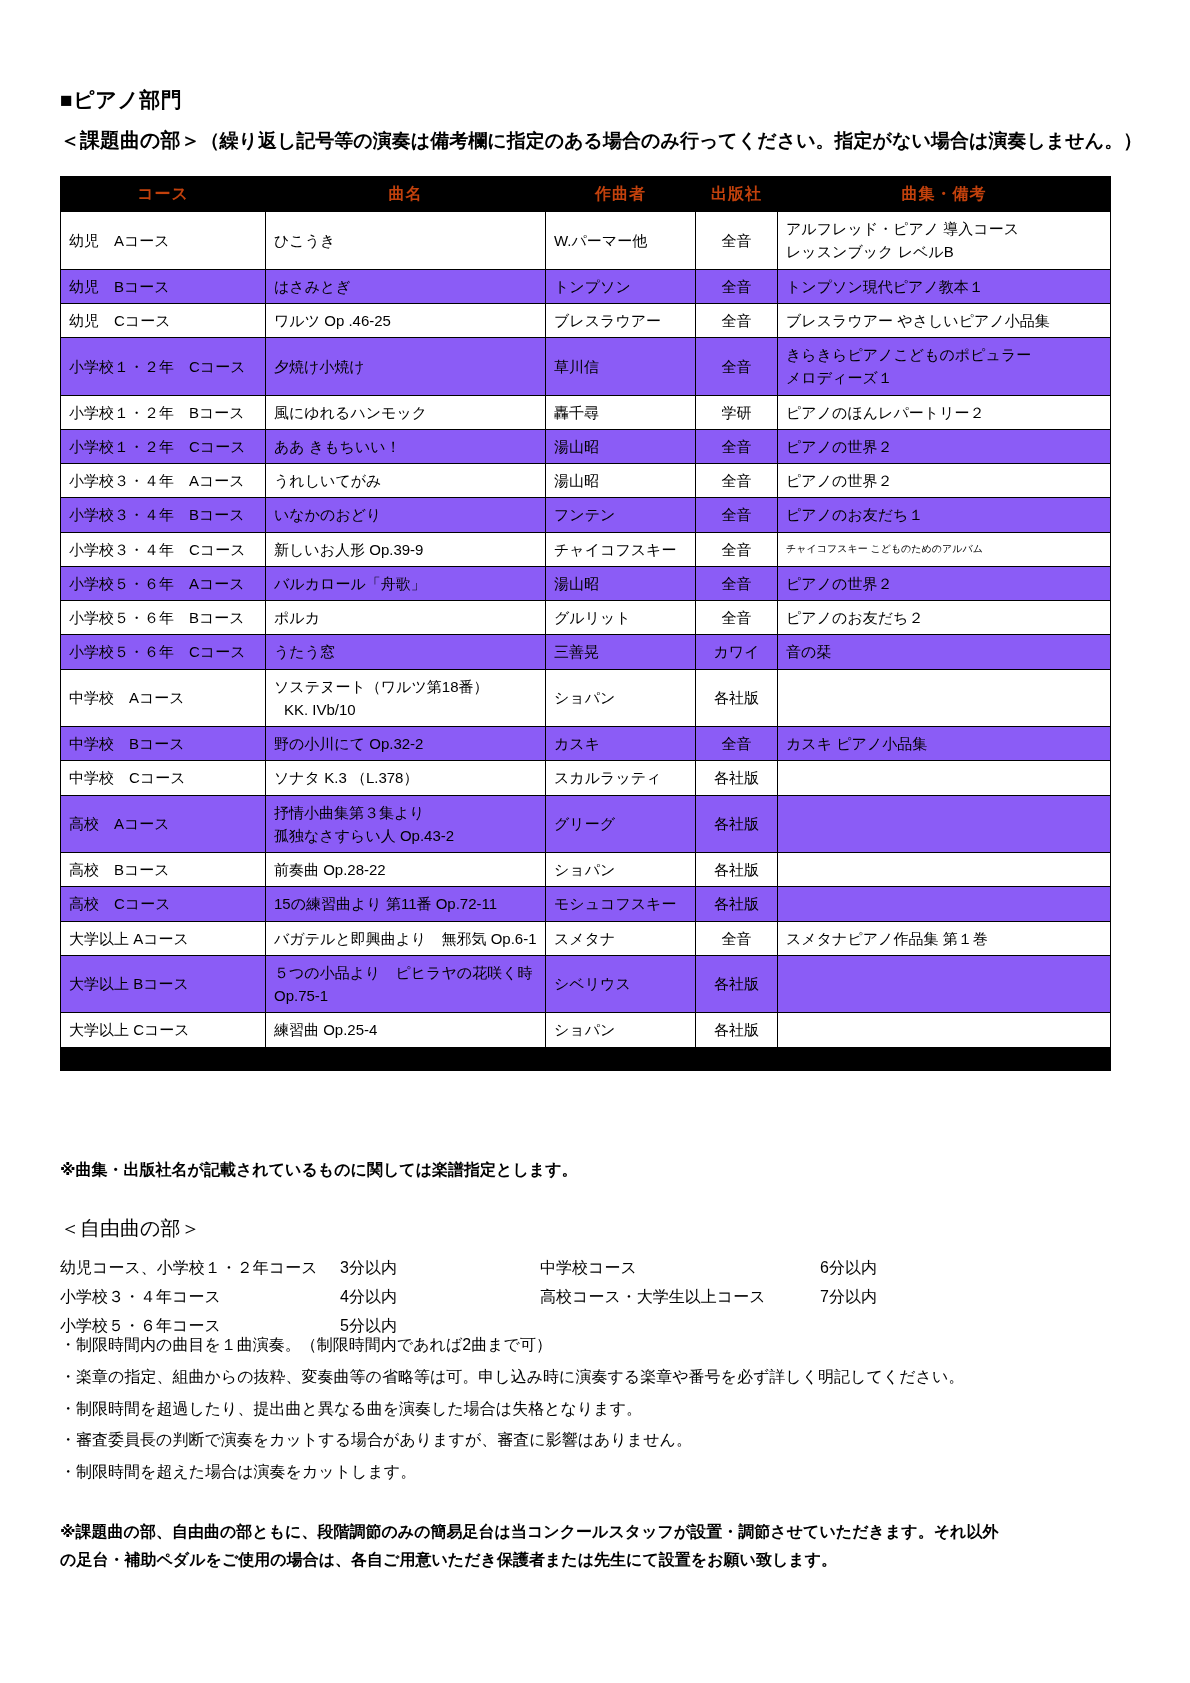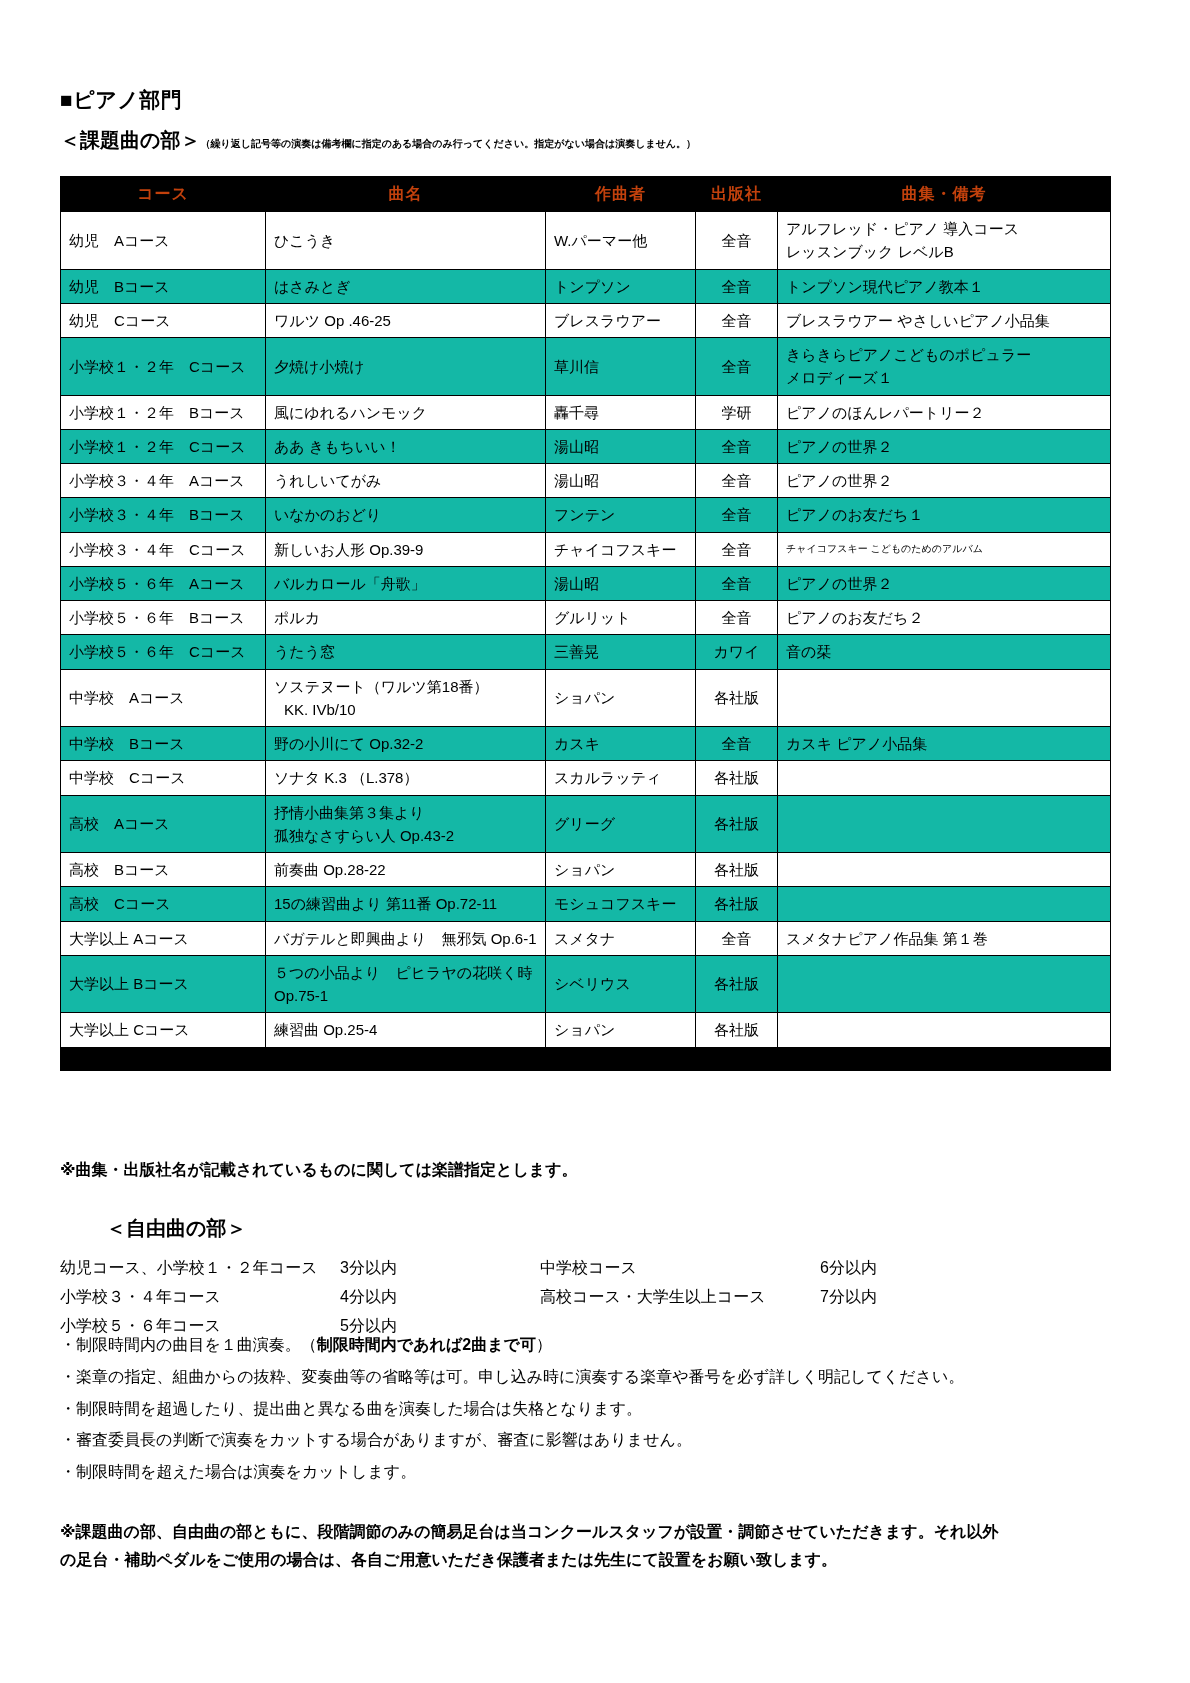--- a/index.html
+++ b/index.html
@@ -34,21 +34,21 @@
   }
   .subhead {
     position: absolute;
     left: 60px;
     top: 127px;
     font-size: 18px;
     font-weight: bold;
     white-space: nowrap;
   }
   .subhead .subhead-main { font-size: 20px; }
-  .subhead .subhead-note { font-size: 10px; }
+  .subhead .subhead-note { font-size: 19px; }
 
   
   .table-wrap {
     position: absolute;
     left: 60px;
     top: 176px;
     width: 1050px;
   }
   table.pieces {
     border-collapse: collapse;
@@ -73,21 +73,21 @@
     border: 1px solid #000000;
     letter-spacing: 1px;
   }
   table.pieces tbody td {
     border: 1px solid #000000;
     padding: 5px 8px;
     vertical-align: middle;
     line-height: 1.55;
     font-size: 15px;
   }
-  table.pieces tbody tr.alt td { background: #14b8a6; }
+  table.pieces tbody tr.alt td { background: #8b5cf6; }
   table.pieces tbody tr td.pub { text-align: center; }
   table.pieces tbody td.remark.small { font-size: 10px; }
   table.pieces tbody td.course { white-space: nowrap; }
   .cell-line { display: block; }
   .cell-line.indent { padding-left: 10px; }
   .footer-bar td {
     background: #000000 !important;
     height: 22px;
     border: 1px solid #000000;
     padding: 0 !important;
@@ -102,22 +102,21 @@
     font-weight: bold;
     margin-top: 36px;
   }
 
   
   .free-title {
     position: absolute;
     left: 60px;
     top: 1215px;
     font-size: 20px;
-    font-weight: bold;
-    margin-left: 46px;
+    font-weight: normal;
   }
   .limits {
     position: absolute;
     left: 60px;
     top: 1258px;
     width: 1010px;
     font-size: 16px;
   }
   .limits table { border-collapse: collapse; }
   .limits td {
@@ -136,21 +135,21 @@
     left: 60px;
     top: 1335px;
     width: 1030px;
     font-size: 16px;
   }
   .rules .rule {
     margin-bottom: 11px;
     line-height: 1.3;
     white-space: nowrap;
   }
-  .rules .rule b { font-weight: bold; }
+  .rules .rule b { font-weight: normal; }
 
   
   .closing {
     position: absolute;
     left: 60px;
     top: 1518px;
     width: 1030px;
     font-size: 16px;
     font-weight: bold;
     line-height: 1.75;

